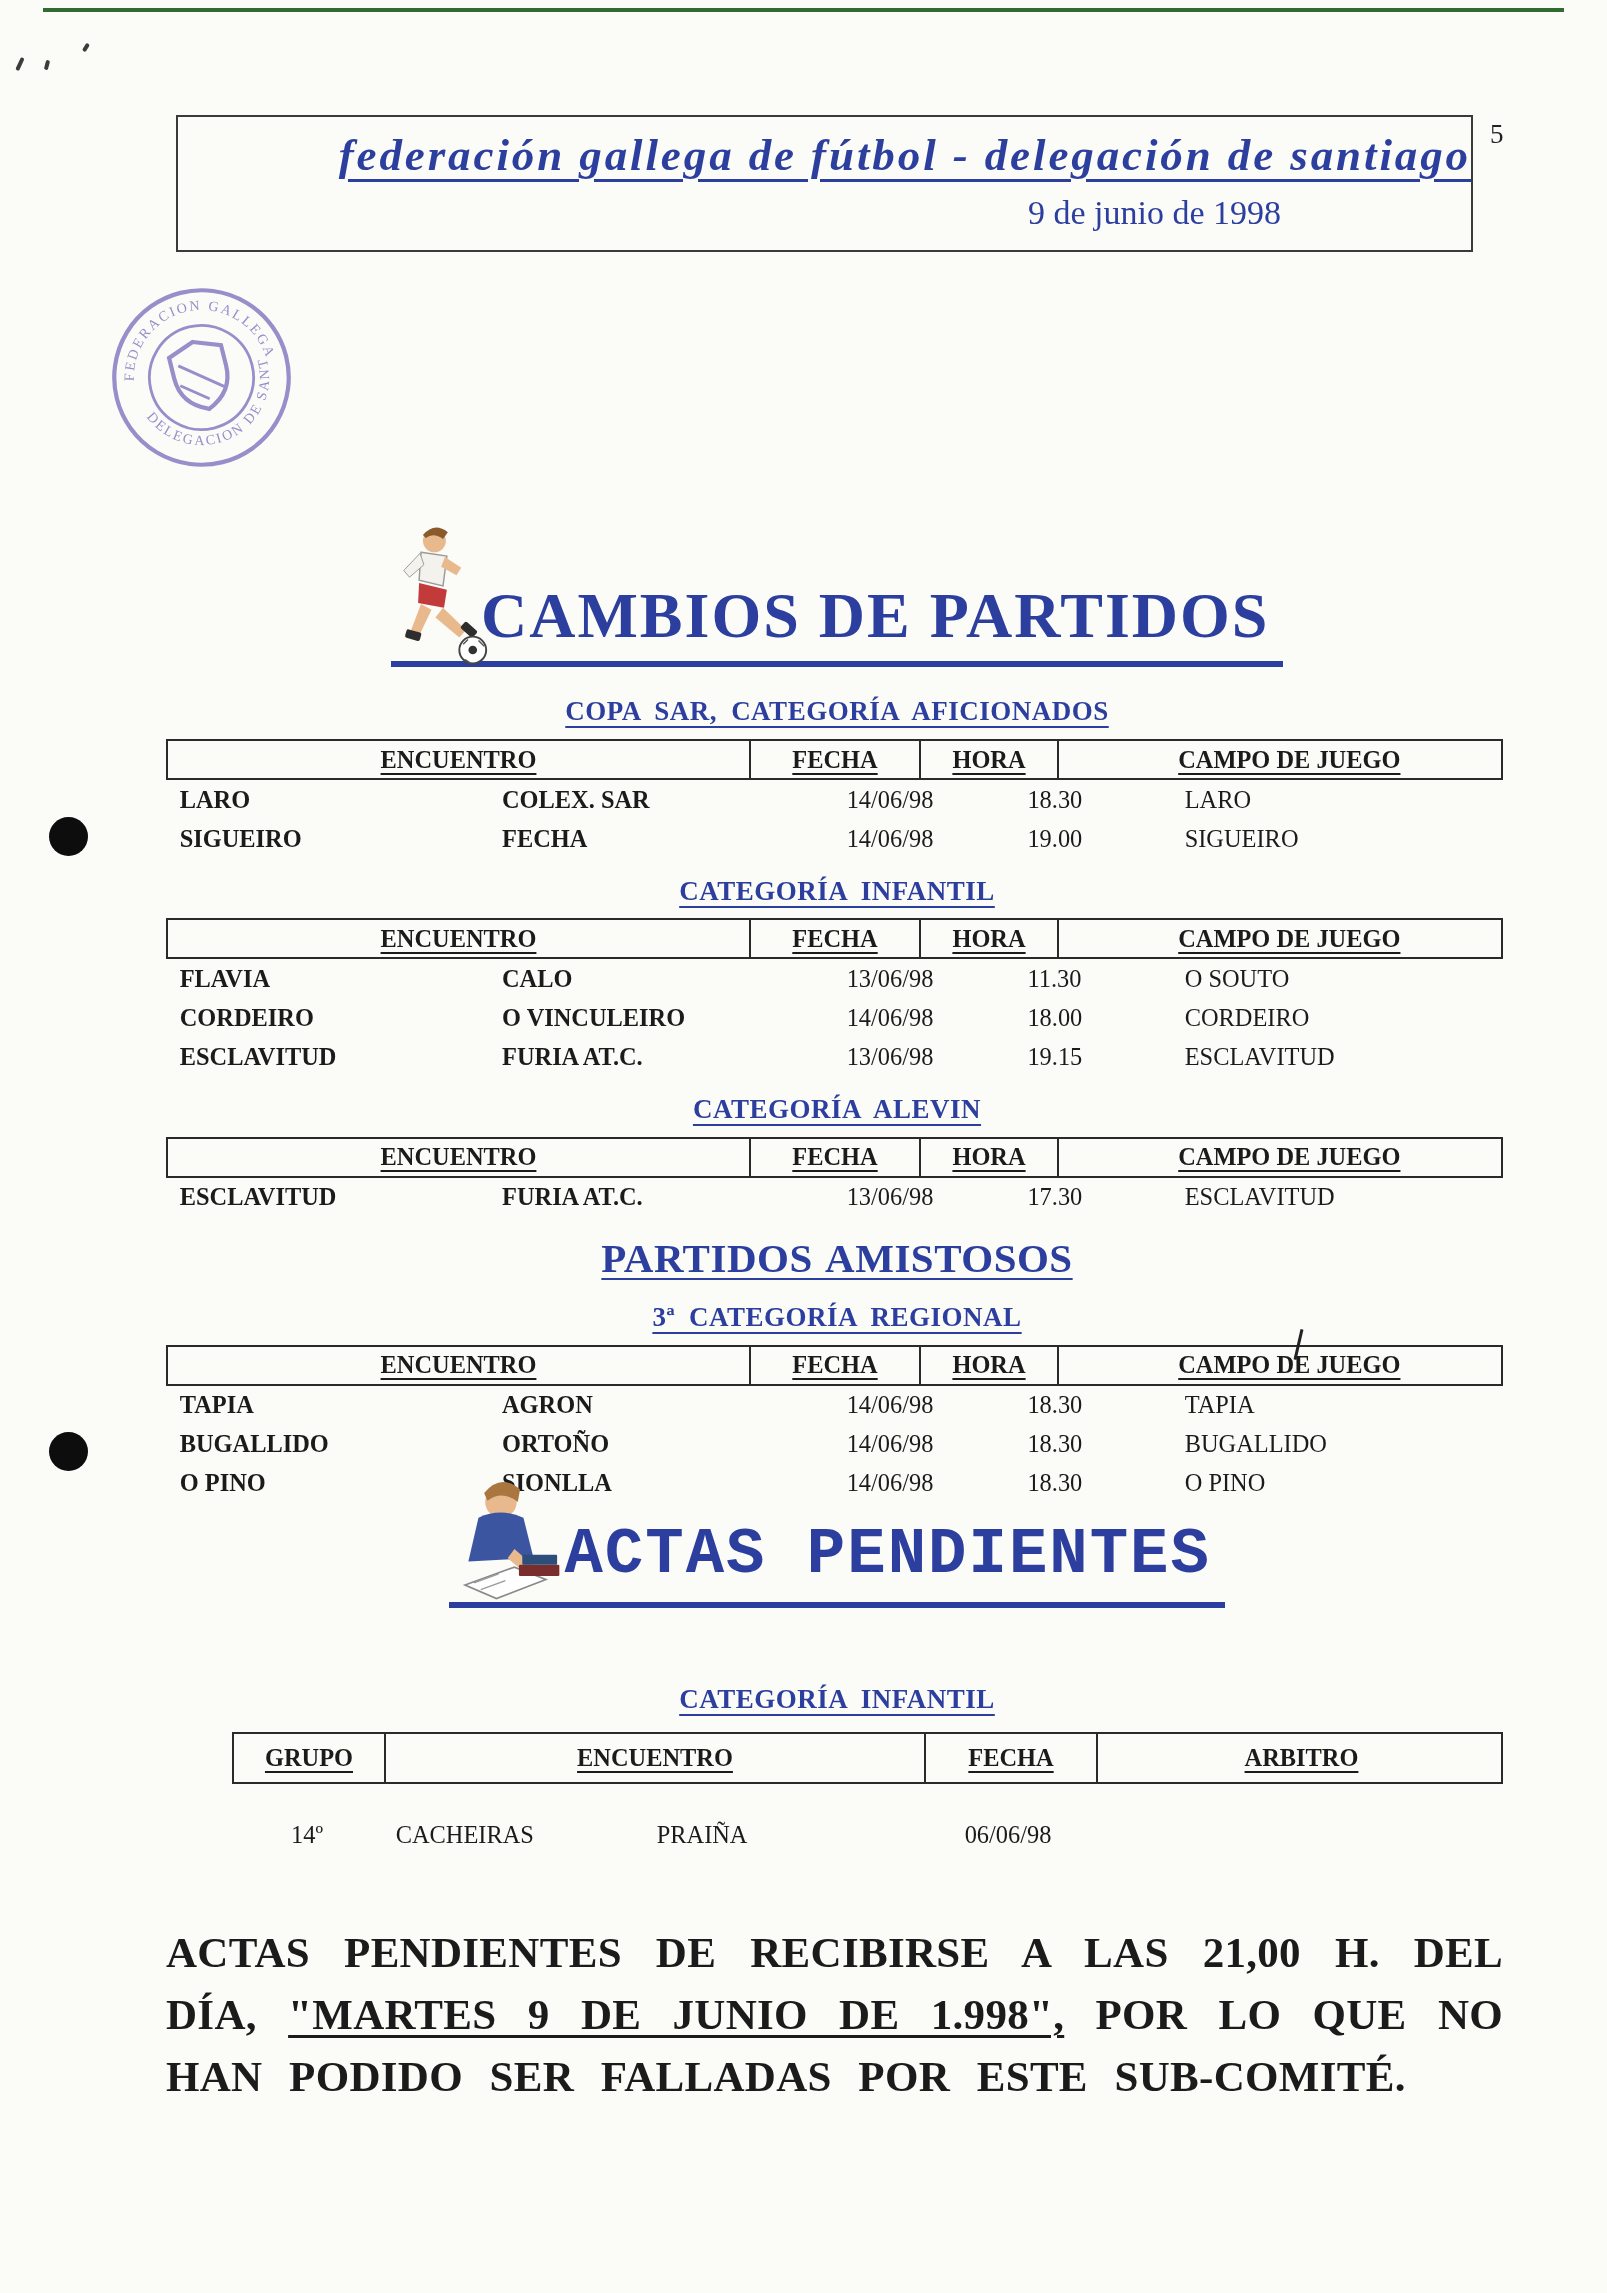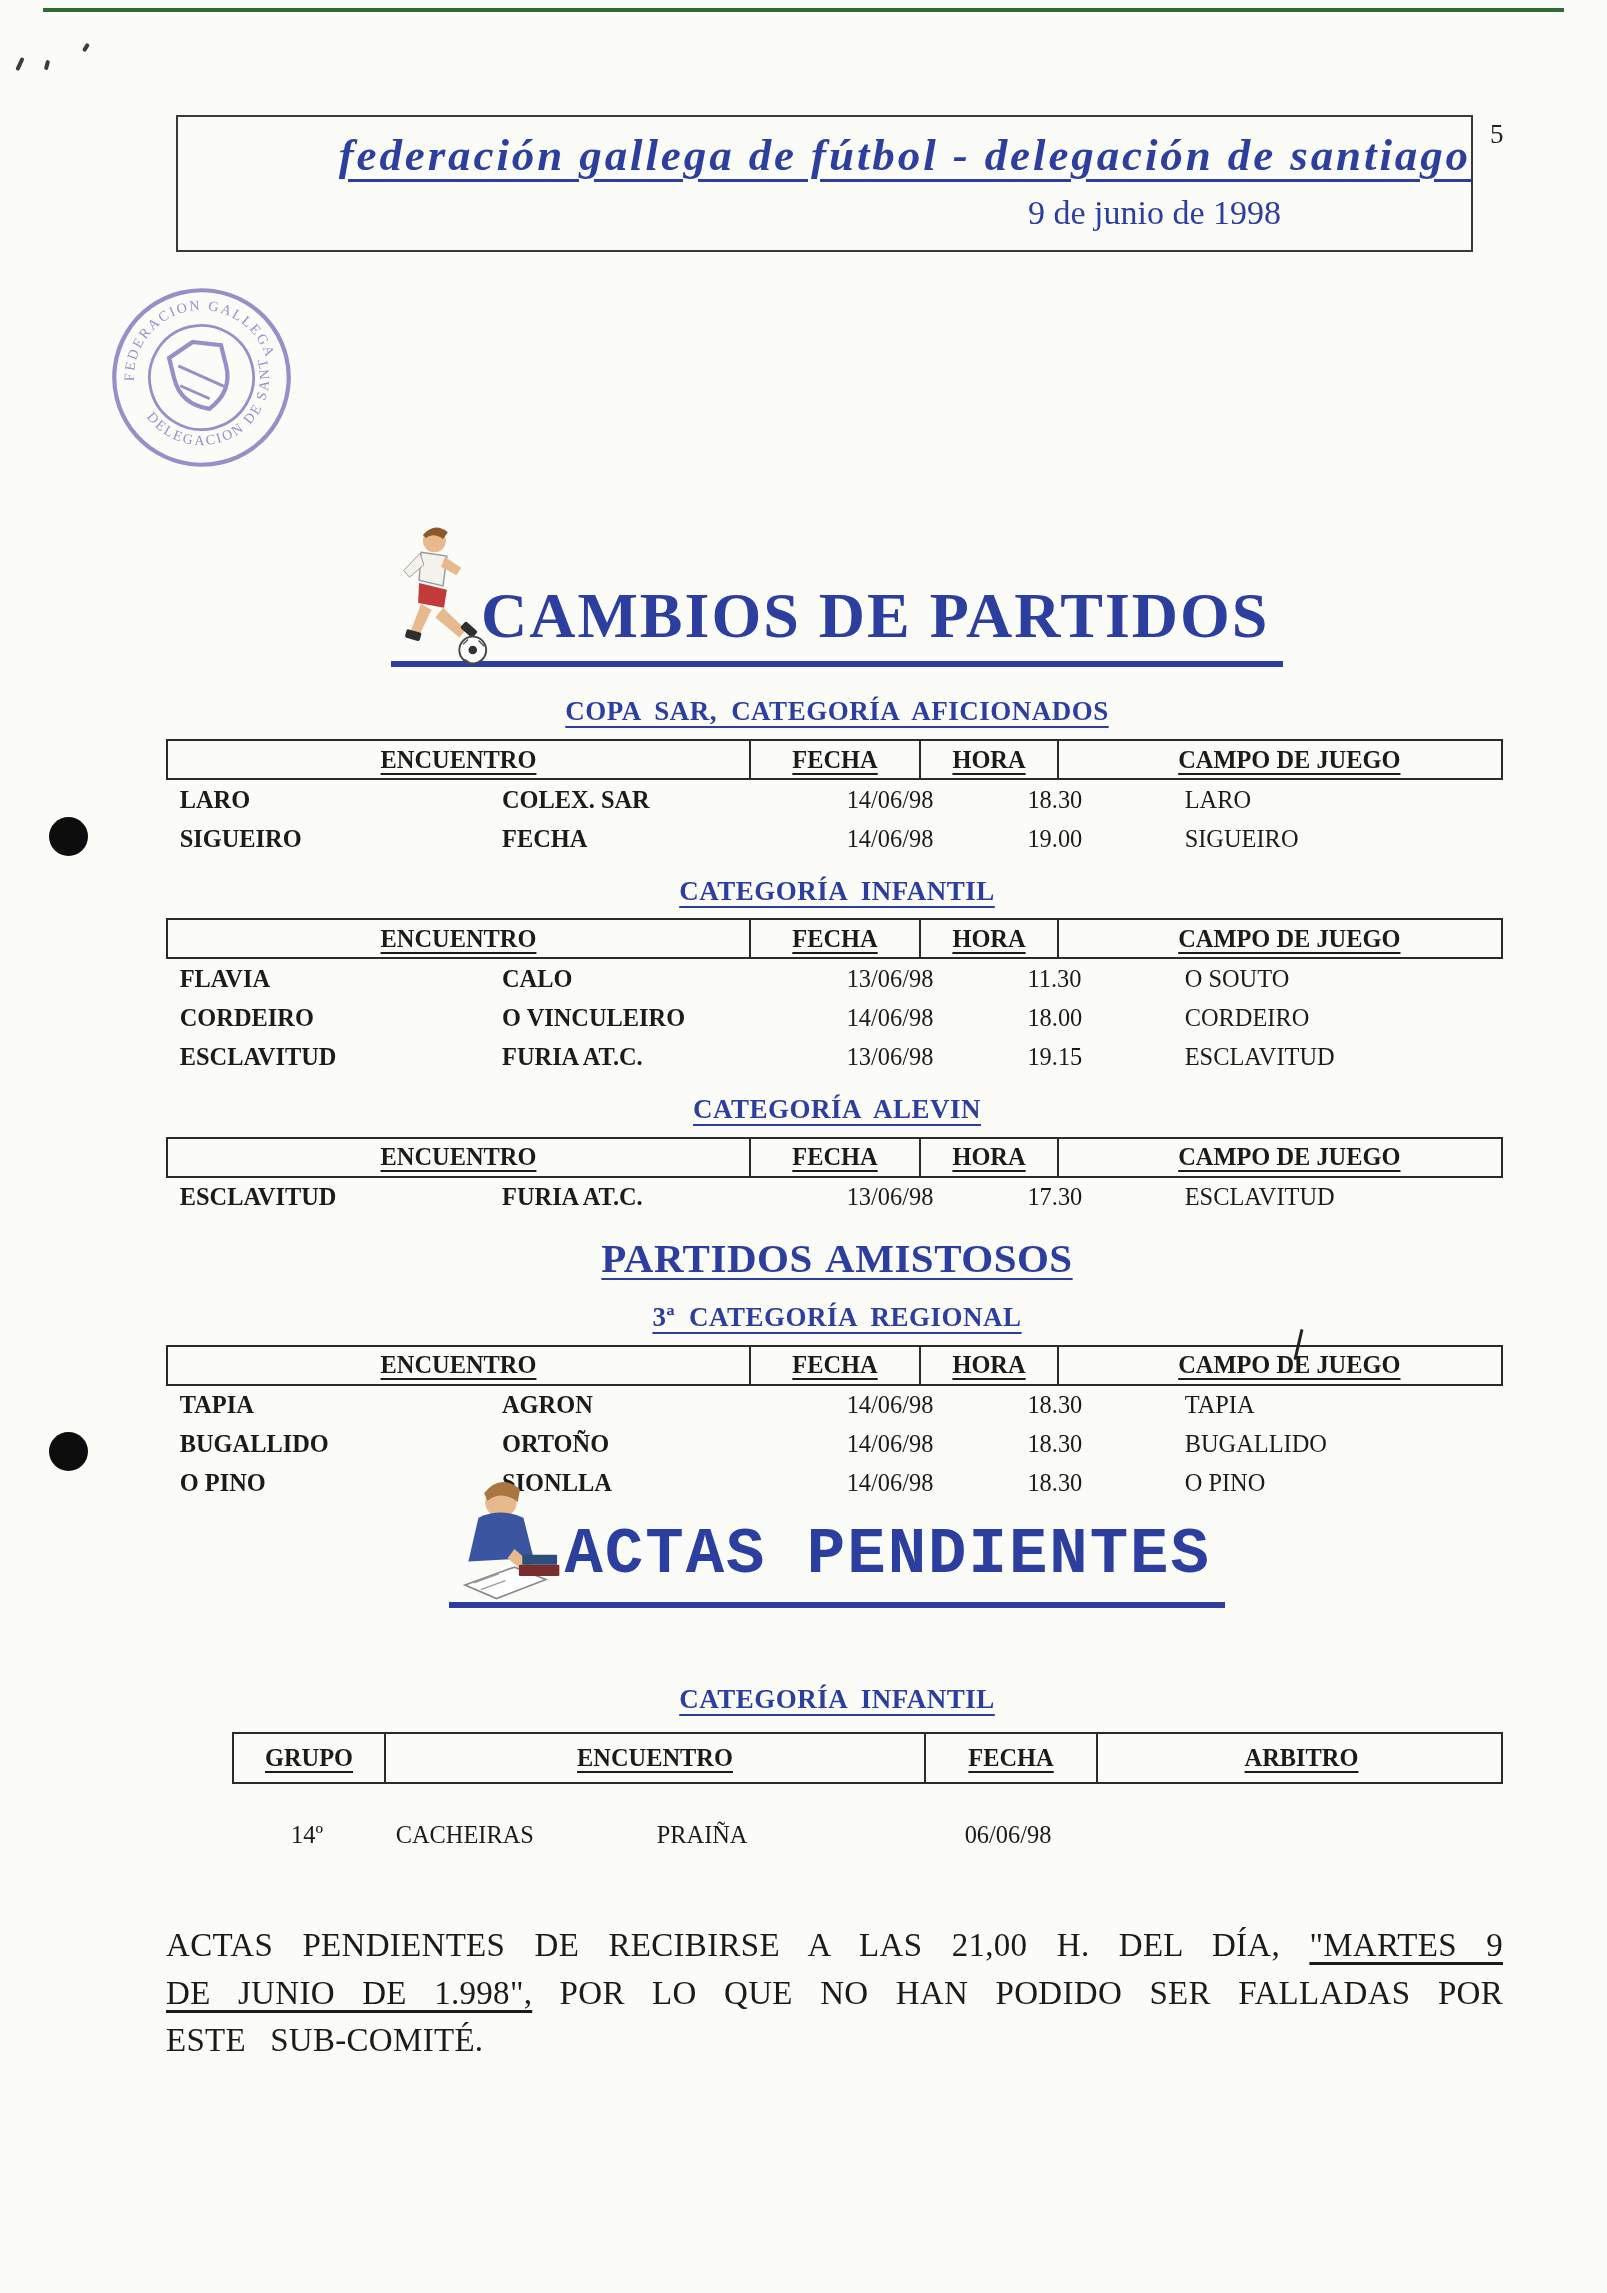--- a/index.html
+++ b/index.html
@@ -92,21 +92,21 @@
     border:2.9px solid var(--border);height:52px;align-items:center;font-weight:bold;text-align:center;
   }
   .at-header .cell{height:100%;display:flex;align-items:center;justify-content:center;}
   .at-header .cell.bl{border-left:2.9px solid var(--border);}
   .at-row{display:grid;grid-template-columns:150px 540px 172px 409px;height:39px;align-items:center;margin-top:31px;}
   .at-grupo{text-align:center;}
   .at-enc{display:grid;grid-template-columns:261px auto;padding-left:13.7px;}
   .at-fecha{text-align:center;}
   
   .final-note{
-    width:1337px;font-size:33px;font-weight:normal;line-height:1.44;
+    width:1337px;font-size:43px;font-weight:bold;line-height:1.44;
     text-align:justify;word-spacing:15.6px;letter-spacing:0.3px;
   }
   .note-underline{text-decoration:underline;text-decoration-thickness:2.9px;text-underline-offset:5.9px;}
 </style>
 </head>
 <body>
 
 <div class="scan-line"></div>
 <span class="mark m1"></span>
 <span class="mark m2"></span>

